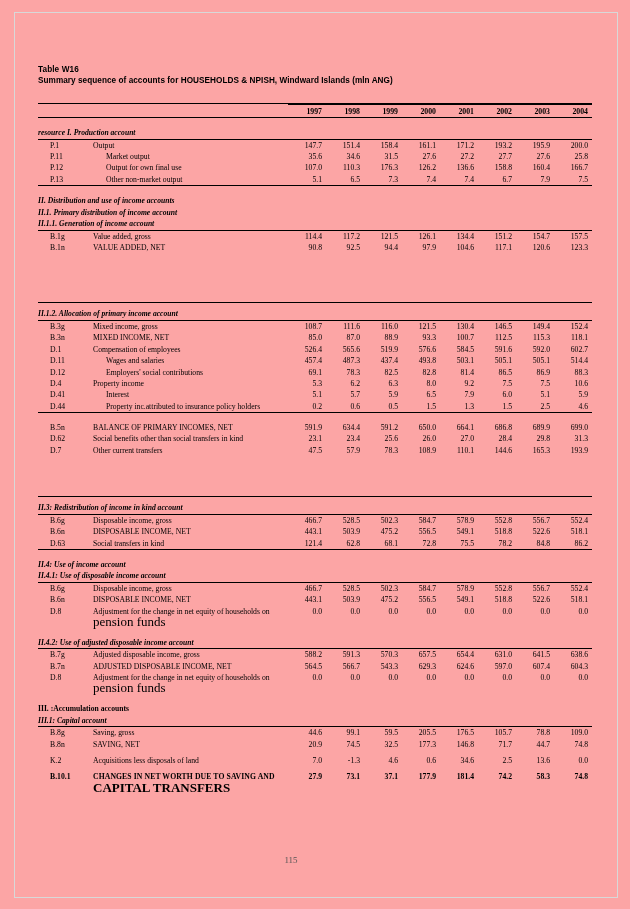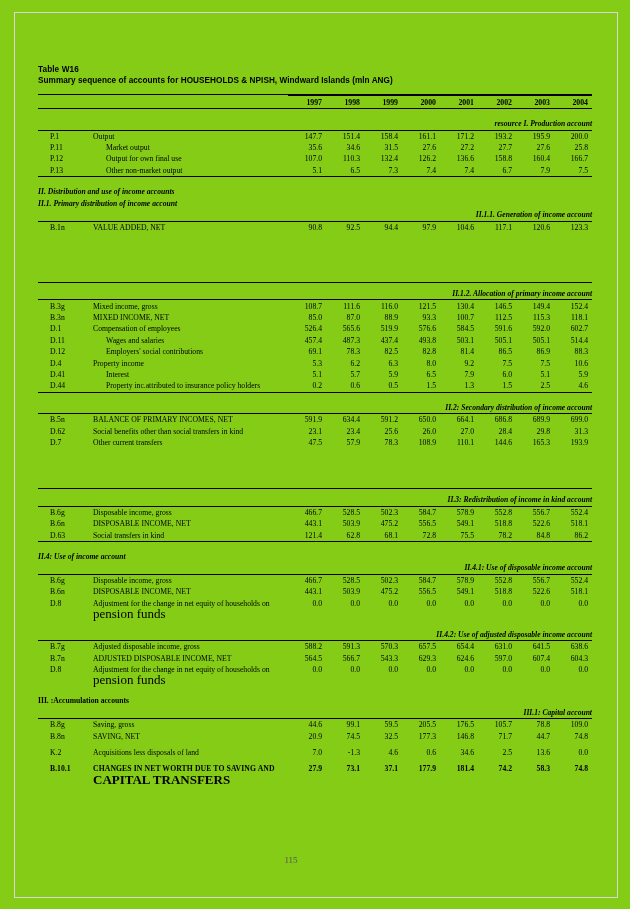--- a/index.html
+++ b/index.html
@@ -15,21 +15,21 @@
     font-family: "Liberation Serif", "DejaVu Serif", serif;
     color: #000;
     overflow: hidden;
   }
 
   #page {
     position: absolute;
     left: 0; top: 0;
     width: 630px;
     height: 909px;
-    background: #84cc16;
+    background: #fca5a5;
   }
 
   
   #page-frame {
     position: absolute;
     left: 14px; top: 12px;
     width: 602px; height: 884px;
     border: 1px solid #d8d8d8;
     pointer-events: none;
   }
@@ -48,21 +48,21 @@
     line-height: 11px;
     letter-spacing: 0.1px;
   }
   .tbl-subtitle {
     font-family: "Liberation Sans", "DejaVu Sans", sans-serif;
     font-weight: bold;
     font-size: 8.2px;
     line-height: 11px;
     letter-spacing: 0.05px;
     border-bottom: 1.1px solid #000;
-    padding-bottom: 8px;
+    padding-bottom: 17px;
   }
 
   table.sheet {
     width: 554px;
     border-collapse: collapse;
     table-layout: fixed;
     font-size: 7.6px;
   }
 
   table.sheet col.c-code  { width: 30px; }
@@ -94,21 +94,21 @@
   tr.spacer-lg td { height: 20px; }
 
   
   tr.secthead td {
     font-style: italic;
     font-weight: bold;
     font-size: 7.6px;
     padding: 1px 0 1.5px 0;
     white-space: nowrap;
   }
-  tr.secthead.ruled td { border-bottom: 1.1px solid #000; text-align: right; }
+  tr.secthead.ruled td { border-bottom: 1.1px solid #000; }
 
   tr.secthead-plain td {
     font-weight: bold;
     font-size: 7.6px;
     font-style: normal;
     padding: 1px 0 1.5px 0;
     white-space: nowrap;
   }
 
   .ind0 { padding-left: 0px; }
@@ -242,21 +242,21 @@
         <td class="num">27.2</td>
         <td class="num">27.7</td>
         <td class="num">27.6</td>
         <td class="num">25.8</td>
       </tr>
       <tr class="data">
         <td class="code">P.12</td>
         <td class="label sub">Output for own final use</td>
         <td class="num">107.0</td>
         <td class="num">110.3</td>
-        <td class="num">132.4</td>
+        <td class="num">176.3</td>
         <td class="num">126.2</td>
         <td class="num">136.6</td>
         <td class="num">158.8</td>
         <td class="num">160.4</td>
         <td class="num">166.7</td>
       </tr>
       <tr class="data lastline">
         <td class="code">P.13</td>
         <td class="label sub">Other non-market output</td>
         <td class="num">5.1</td>
@@ -277,20 +277,32 @@
         <td colspan="10" class="ind4">II. Distribution and use of income accounts</td>
       </tr>
       <tr class="secthead">
         <td colspan="10" class="ind2">II.1. Primary distribution of income account</td>
       </tr>
       <tr class="secthead ruled">
         <td colspan="10" class="ind3">II.1.1. Generation of income account</td>
       </tr>
 
       <tr class="data">
+        <td class="code">B.1g</td>
+        <td class="label">Value added, gross</td>
+        <td class="num">114.4</td>
+        <td class="num">117.2</td>
+        <td class="num">121.5</td>
+        <td class="num">126.1</td>
+        <td class="num">134.4</td>
+        <td class="num">151.2</td>
+        <td class="num">154.7</td>
+        <td class="num">157.5</td>
+      </tr>
+      <tr class="data">
         <td class="code">B.1n</td>
         <td class="label">VALUE ADDED, NET</td>
         <td class="num">90.8</td>
         <td class="num">92.5</td>
         <td class="num">94.4</td>
         <td class="num">97.9</td>
         <td class="num">104.6</td>
         <td class="num">117.1</td>
         <td class="num">120.6</td>
         <td class="num">123.3</td>
@@ -410,23 +422,20 @@
         <td class="num">1.3</td>
         <td class="num">1.5</td>
         <td class="num">2.5</td>
         <td class="num">4.6</td>
       </tr>
 
       <tr class="spacer">
             <td colspan="10"></td>
           </tr>
 
-      <tr class="secthead ruled">
-        <td colspan="10" class="ind2">II.2: Secondary distribution of income account</td>
-      </tr>
 
       <tr class="data">
         <td class="code">B.5n</td>
         <td class="label">BALANCE OF PRIMARY INCOMES, NET</td>
         <td class="num">591.9</td>
         <td class="num">634.4</td>
         <td class="num">591.2</td>
         <td class="num">650.0</td>
         <td class="num">664.1</td>
         <td class="num">686.8</td>

